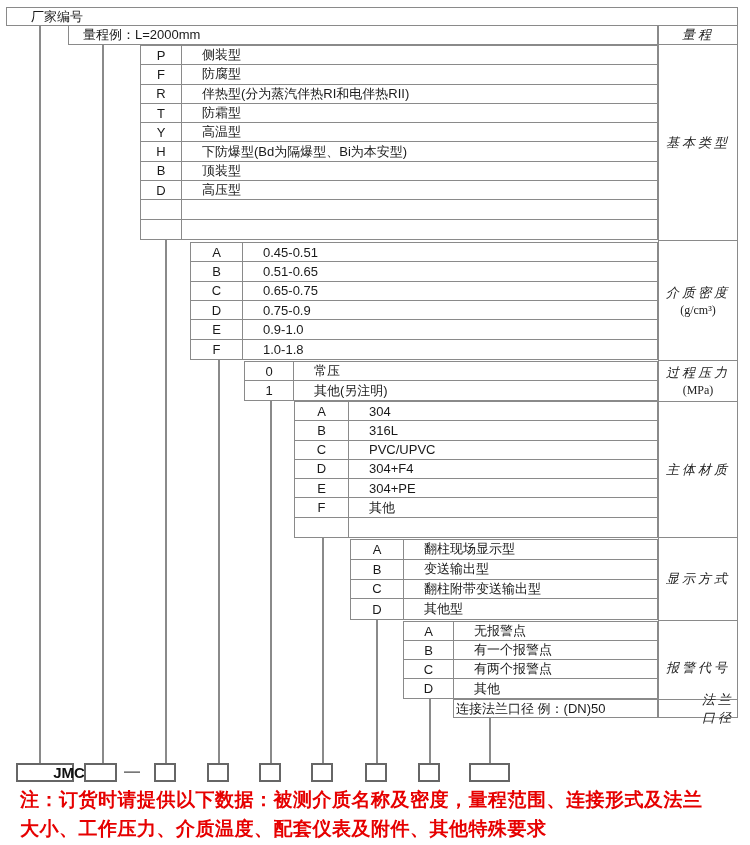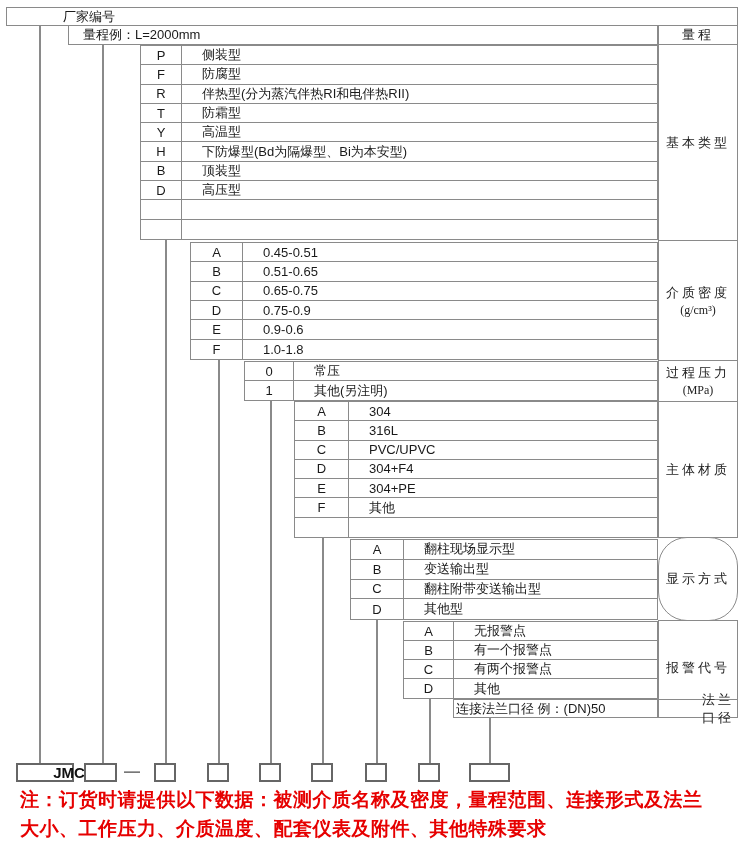--- a/index.html
+++ b/index.html
@@ -3,21 +3,21 @@
 <meta charset="utf-8">
 <style>
   html,body{margin:0;padding:0;background:#ffffff;}
   .canvas{
     position:relative;width:750px;height:845px;background:#ffffff;overflow:hidden;
     font-family:"Liberation Sans","DejaVu Sans",sans-serif;color:#1a1a1a;
   }
   
   .box{position:absolute;border:1.5px solid #8a8a8a;box-sizing:border-box;background:#fff;
        display:flex;align-items:center;font-size:13px;}
-  .top-box{left:6px;top:7px;width:732px;height:19px;padding-left:56px;text-align:right;}
+  .top-box{left:6px;top:7px;width:732px;height:19px;padding-left:24px;text-align:right;}
   .range-box{left:68px;top:25px;width:590px;height:20px;padding-left:14px;}
   .flange-box{left:453px;top:699px;width:205px;height:19px;padding-left:2px;}
 
   
   .section{position:absolute;border:1.5px solid #8a8a8a;box-sizing:border-box;background:#fff;
            display:grid;grid-template-columns:var(--cw) 1fr;}
   .section > div{box-sizing:border-box;display:flex;align-items:center;font-size:13px;
                  border-bottom:1.5px solid #8a8a8a;overflow:hidden;white-space:nowrap;}
   .section > div:nth-last-child(-n+2){border-bottom:none;}
   .section > .code{justify-content:center;border-right:1.5px solid #8a8a8a;}
@@ -26,28 +26,28 @@
   .sec-density {--cw:52px;left:190px;top:242px;width:468px;height:118px;}
   .sec-pressure{--cw:49px;left:244px;top:361px;width:414px;height:40px;}
   .sec-material{--cw:54px;left:294px;top:401px;width:364px;height:137px;}
   .sec-display {--cw:53px;left:350px;top:539px;width:308px;height:81px;}
   .sec-alarm   {--cw:50px;left:403px;top:621px;width:255px;height:78px;}
 
   
   .cat{position:absolute;left:658px;width:80px;border:1.5px solid #8a8a8a;box-sizing:border-box;
        background:#fff;display:flex;flex-direction:column;align-items:center;justify-content:center;
        font-family:"Liberation Serif","DejaVu Serif",serif;font-size:13px;color:#222;text-align:center;}
-  .cat .l1{letter-spacing:3px;}
+  .cat .l1{letter-spacing:3px;font-style:italic;}
   .cat .l2{letter-spacing:0;font-size:12px;margin-top:1px;}
   .cat-range   {top:25px;height:20px;}
   .cat-basic   {top:44px;height:197px;}
   .cat-density {top:240px;height:121px;}
   .cat-pressure{top:360px;height:42px;}
   .cat-material{top:401px;height:137px;align-items:center;}
-  .cat-display {top:537px;height:84px;border-radius:29px;}
+  .cat-display {top:537px;height:84px;}
   .cat-alarm   {top:620px;height:95px;}
   .cat-flange  {top:699px;height:19px;padding-left:40px;}
 
   
   .vline{position:absolute;width:1.5px;background:#8a8a8a;}
 
   
   .bbox{position:absolute;top:763px;height:19px;border:2px solid #666;box-sizing:border-box;
         background:#fff;display:flex;align-items:center;justify-content:center;}
   .jmc{left:16px;width:58px;font-weight:bold;font-size:15px;color:#111;padding-left:48px;}
@@ -100,21 +100,21 @@
   <div class="section sec-density" style="grid-template-rows: repeat(6, 1fr);">
       <div class="code">A</div>
       <div class="desc">0.45-0.51</div>
       <div class="code">B</div>
       <div class="desc">0.51-0.65</div>
       <div class="code">C</div>
       <div class="desc">0.65-0.75</div>
       <div class="code">D</div>
       <div class="desc">0.75-0.9</div>
       <div class="code">E</div>
-      <div class="desc">0.9-0.6</div>
+      <div class="desc">0.9-1.0</div>
       <div class="code">F</div>
       <div class="desc">1.0-1.8</div>
     </div>
   <div class="section sec-pressure" style="grid-template-rows: repeat(2, 1fr);">
       <div class="code">0</div>
       <div class="desc">常压</div>
       <div class="code">1</div>
       <div class="desc">其他(另注明)</div>
     </div>
   <div class="section sec-material" style="grid-template-rows: repeat(7, 1fr);">

